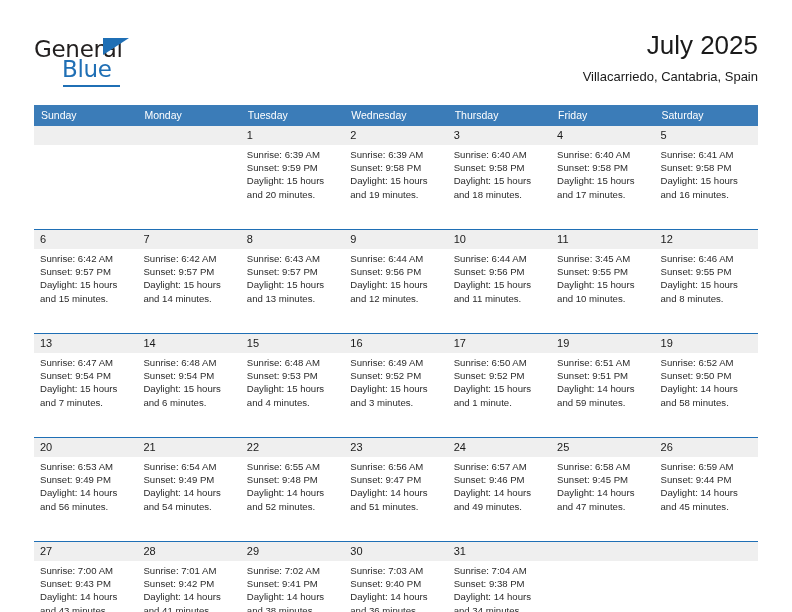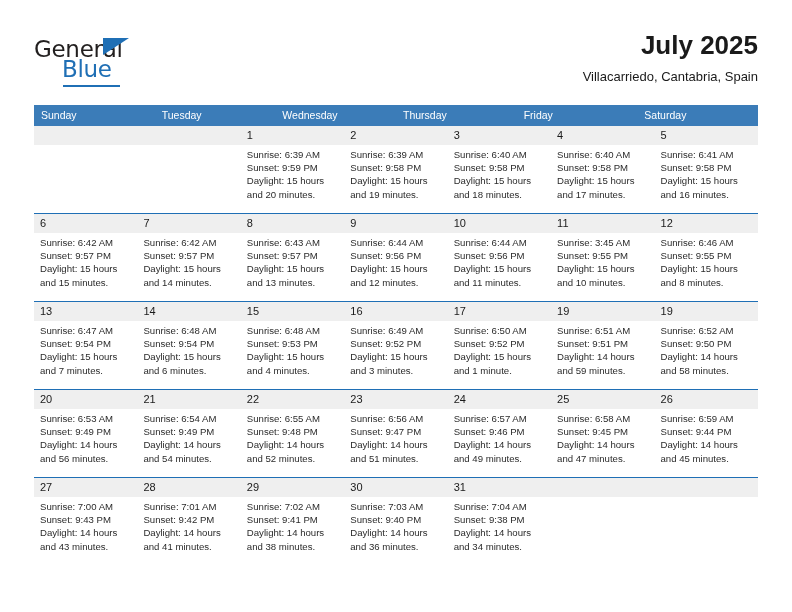--- a/index.html
+++ b/index.html
@@ -77,21 +77,21 @@
   }
 
   .title-block {
     position: absolute;
     right: 0;
     top: 0;
     text-align: right;
   }
   .month-title {
     font-size: 26px;
-    font-weight: 700;
+    font-weight: 400;
     color: #1a1a1a;
     line-height: 34px;
     white-space: nowrap;
   }
   .location-title {
     font-size: 13px;
     font-weight: 400;
     color: #1a1a1a;
     line-height: 22px;
     margin-top: 4px;
@@ -135,21 +135,21 @@
     flex: 1 1 0;
     font-size: 11px;
     line-height: 19px;
     padding-left: 6px;
     box-sizing: border-box;
     color: #1a1a1a;
   }
   .detail-row {
     display: flex;
     background: #ffffff;
-    height: 68px;
+    height: 84px;
   }
   .detail-cell {
     flex: 1 1 0;
     padding: 3px 6px 0 6px;
     box-sizing: border-box;
     font-size: 9.6px;
     line-height: 13.2px;
     color: #2b2b2b;
   }
   .detail-cell div {
@@ -176,20 +176,21 @@
     <div class="title-block">
       <div class="month-title">July 2025</div>
       <div class="location-title">Villacarriedo, Cantabria, Spain</div>
     </div>
 
   </div>
 
   <div class="calendar">
     <div class="weekday-row">
         <div class="weekday-cell">Sunday</div>
+        <div class="weekday-cell">Monday</div>
         <div class="weekday-cell">Tuesday</div>
         <div class="weekday-cell">Wednesday</div>
         <div class="weekday-cell">Thursday</div>
         <div class="weekday-cell">Friday</div>
         <div class="weekday-cell">Saturday</div>
       </div>
     <div>
         <div class="week">
           <div class="daynum-row">
             <div class="daynum-cell"></div>

